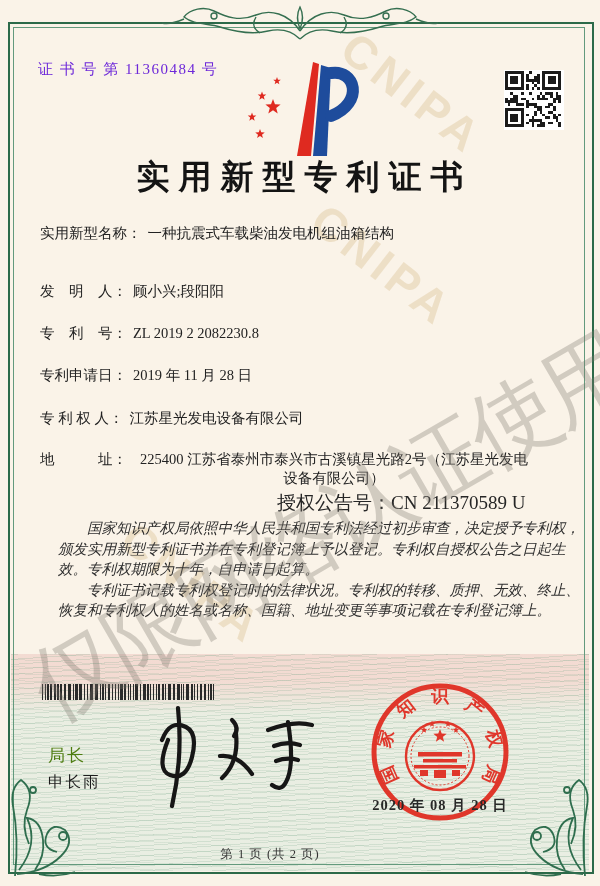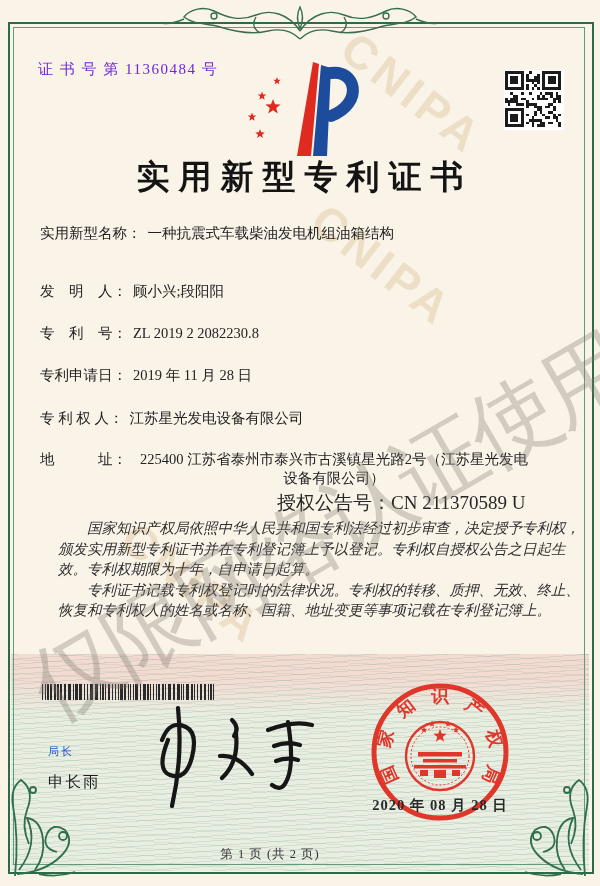--- a/index.html
+++ b/index.html
@@ -41,21 +41,21 @@
   .grant-no{position:absolute;left:277px;top:490px;font-size:19px;z-index:5;}
 
   
   .paras{position:absolute;left:58px;top:518px;width:522px;z-index:5;font-size:14.5px;line-height:20.5px;
     font-style:italic;color:#2e2e2e;}
   .paras p{margin:0;text-indent:2em;}
 
   
   .barcode{position:absolute;left:42px;top:684px;z-index:6;}
   .director-title{position:absolute;left:48px;top:744px;z-index:6;font-family:"Liberation Sans","DejaVu Sans",sans-serif;
-    font-size:11px;letter-spacing:2px;color:#1d4ed8;}
+    font-size:17px;letter-spacing:2px;color:#4d7c0f;}
   .director-name{position:absolute;left:48px;top:772px;z-index:6;font-family:"Liberation Sans","DejaVu Sans",sans-serif;
     font-size:15.5px;letter-spacing:2px;color:#1c1c1c;}
   .signature{position:absolute;left:140px;top:700px;z-index:6;}
   .seal{position:absolute;left:352px;top:664px;z-index:20;}
   .seal text{font-family:"Liberation Serif","DejaVu Serif",serif;}
   .seal .arc-char{font-size:17.5px;font-weight:700;fill:#e02a1e;}
   .seal .seal-date{font-size:14.5px;letter-spacing:1px;fill:#1a1a1a;font-weight:700;}
   .footer{position:absolute;left:0;top:846px;width:540px;text-align:center;font-size:12.5px;
     letter-spacing:1px;color:#333;z-index:6;}
 </style>

